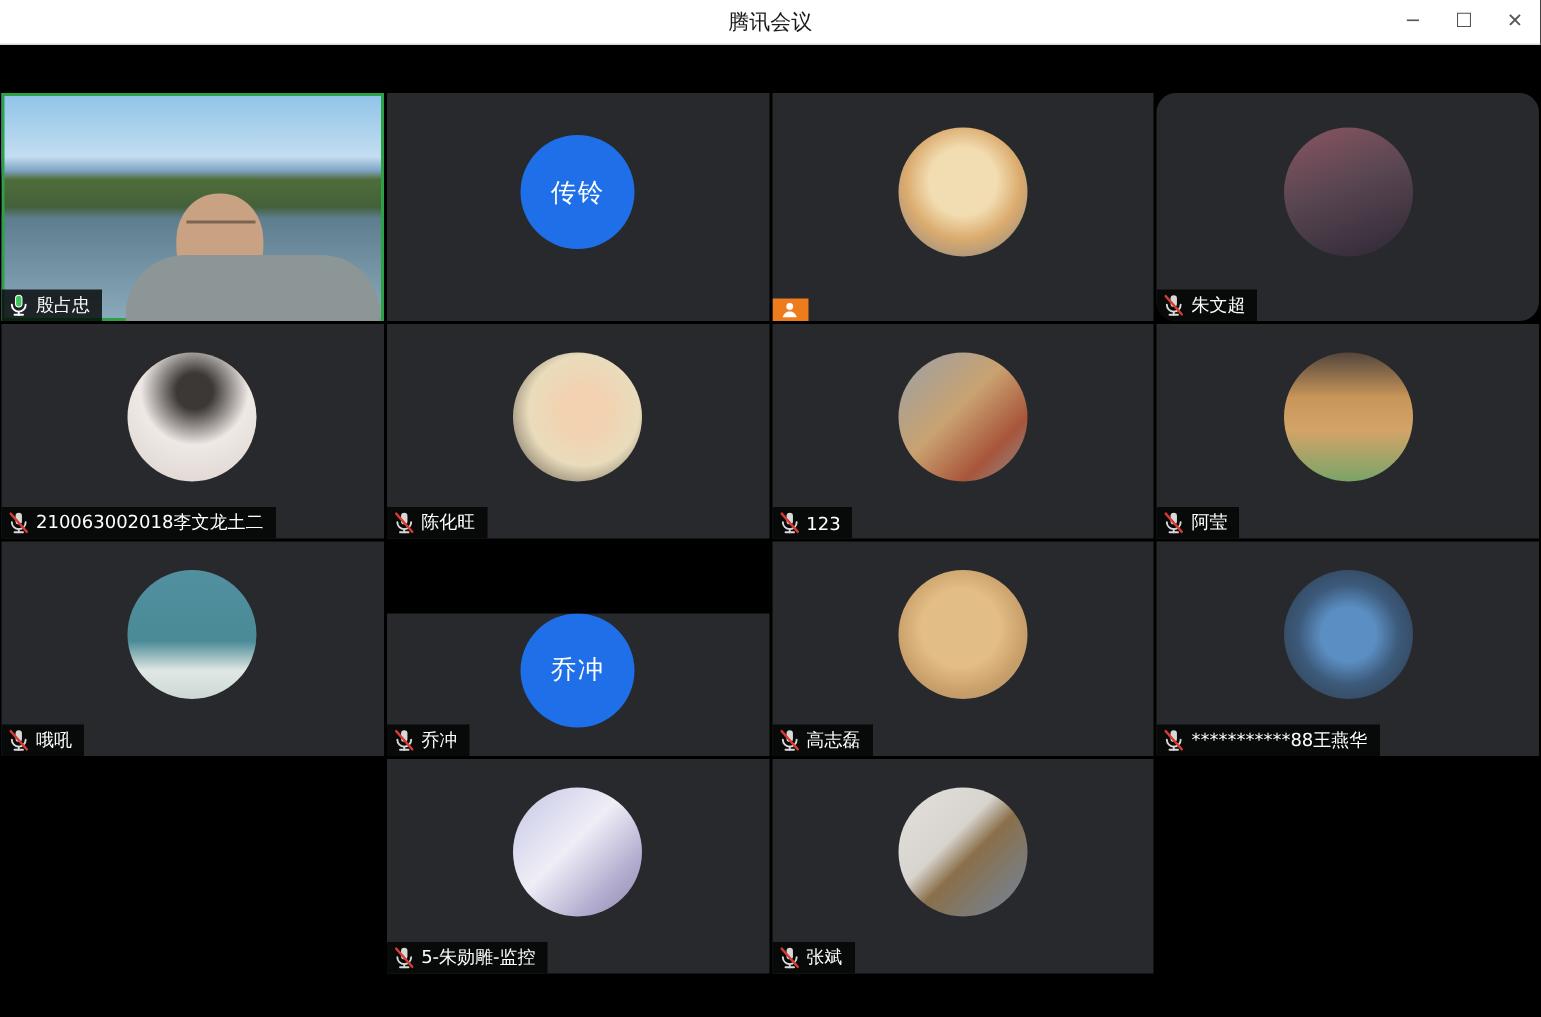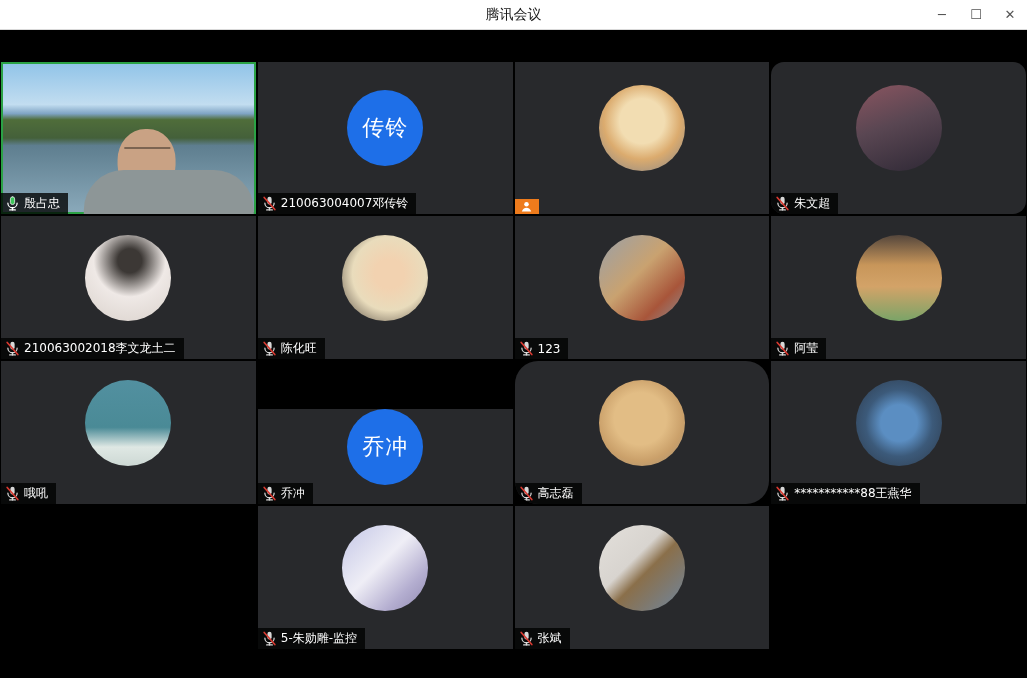--- a/index.html
+++ b/index.html
@@ -26,21 +26,21 @@
           gap:2px; padding:0 1px; background:#000; }
 
   .tile { position:relative; background:#28292c; overflow:hidden; }
   .tile.active { box-shadow:inset 0 0 0 2px var(--active-border,#2BA245); }
 
   
   .avatar { position:absolute; left:50%; top:calc(50% - 10px); transform:translate(-50%,-50%);
             width:86px; height:86px; border-radius:50%;
             display:flex; align-items:center; justify-content:center; }
   .avatar.initials { width:76px; height:76px; }
-  .avatar .initials-text { color:#fff; font-size:22px; letter-spacing:1px; }
+  .avatar .initials-text { color:#fff; font-size:17px; letter-spacing:1px; }
 
   
   .video-scene { position:absolute; inset:0; }
   .v-head { position:absolute; left:50%; top:44%; width:58px; height:64px;
             transform:translateX(-18%); background:#c9a284;
             border-radius:48% 48% 44% 44%; }
   .v-glasses { position:absolute; left:50%; top:56%; width:46px; height:10px;
                transform:translateX(-8%); border-top:2px solid rgba(60,50,40,.55); }
   .v-body { position:absolute; left:50%; bottom:0; width:170px; height:44px;
             transform:translateX(-26%); background:#8d9697;
@@ -98,35 +98,20 @@
         <span class="pname">殷占忠</span>
       </span>
     </div>
   </div>
 
   <div class="tile" style="grid-area: 1 / 2;">
 
     <div class="avatar initials" style="background: rgb(30, 111, 232);">
       <span class="initials-text">传铃</span>
     </div>
-    <div class="nameplate">
-
-      <span class="plate-core">
-        <span class="mic">
-          <svg class="mic-svg mic-muted" viewBox="0 0 24 24" width="17" height="17" fill="none" stroke-linecap="round">
-            <rect x="9" y="2.5" width="6" height="11" rx="3"></rect>
-            <path d="M5.5 11.5a6.5 6.5 0 0 0 13 0" stroke-width="1.8"></path>
-            <line x1="12" y1="18" x2="12" y2="21" stroke-width="1.8"></line>
-            <line x1="8" y1="21" x2="16" y2="21" stroke-width="1.8"></line>
-            <line class="slash" x1="4.5" y1="3.5" x2="19.5" y2="20.5" stroke-width="2.4"></line>
-          </svg>
-        </span>
-        <span class="pname">210063004007邓传铃</span>
-      </span>
-    </div>
   </div>
 
   <div class="tile" style="grid-area: 1 / 3;">
 
     <div class="avatar" style="background: radial-gradient(circle at 50% 42%, rgb(242, 221, 178) 0px, rgb(242, 221, 178) 34%, rgb(219, 171, 110) 58%, rgb(125, 130, 141) 100%);">
       <span class="initials-text"></span>
     </div>
     <div class="nameplate">
       <span class="host-badge">
         <svg viewBox="0 0 24 24" width="15" height="15">
@@ -284,21 +269,21 @@
             <line x1="12" y1="18" x2="12" y2="21" stroke-width="1.8"></line>
             <line x1="8" y1="21" x2="16" y2="21" stroke-width="1.8"></line>
             <line class="slash" x1="4.5" y1="3.5" x2="19.5" y2="20.5" stroke-width="2.4"></line>
           </svg>
         </span>
         <span class="pname">乔冲</span>
       </span>
     </div>
   </div>
 
-  <div class="tile" style="grid-area: 3 / 3; border-radius: 23px;">
+  <div class="tile" style="grid-area: 3 / 3;">
 
     <div class="avatar" style="background: radial-gradient(circle at 48% 45%, rgb(226, 189, 133) 0px, rgb(226, 189, 133) 40%, rgb(202, 160, 106) 65%, rgb(154, 138, 116) 100%);">
       <span class="initials-text"></span>
     </div>
     <div class="nameplate">
 
       <span class="plate-core">
         <span class="mic">
           <svg class="mic-svg mic-muted" viewBox="0 0 24 24" width="17" height="17" fill="none" stroke-linecap="round">
             <rect x="9" y="2.5" width="6" height="11" rx="3"></rect>

